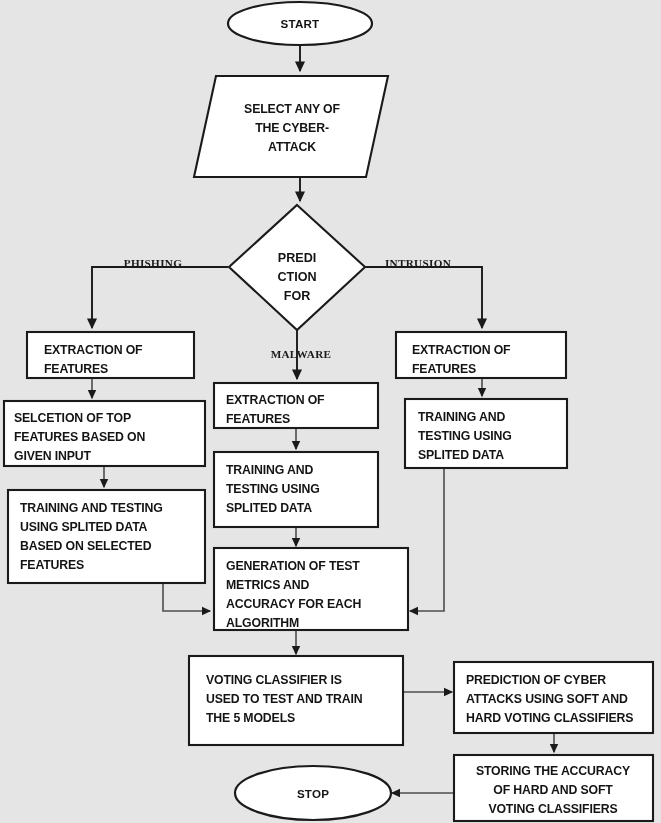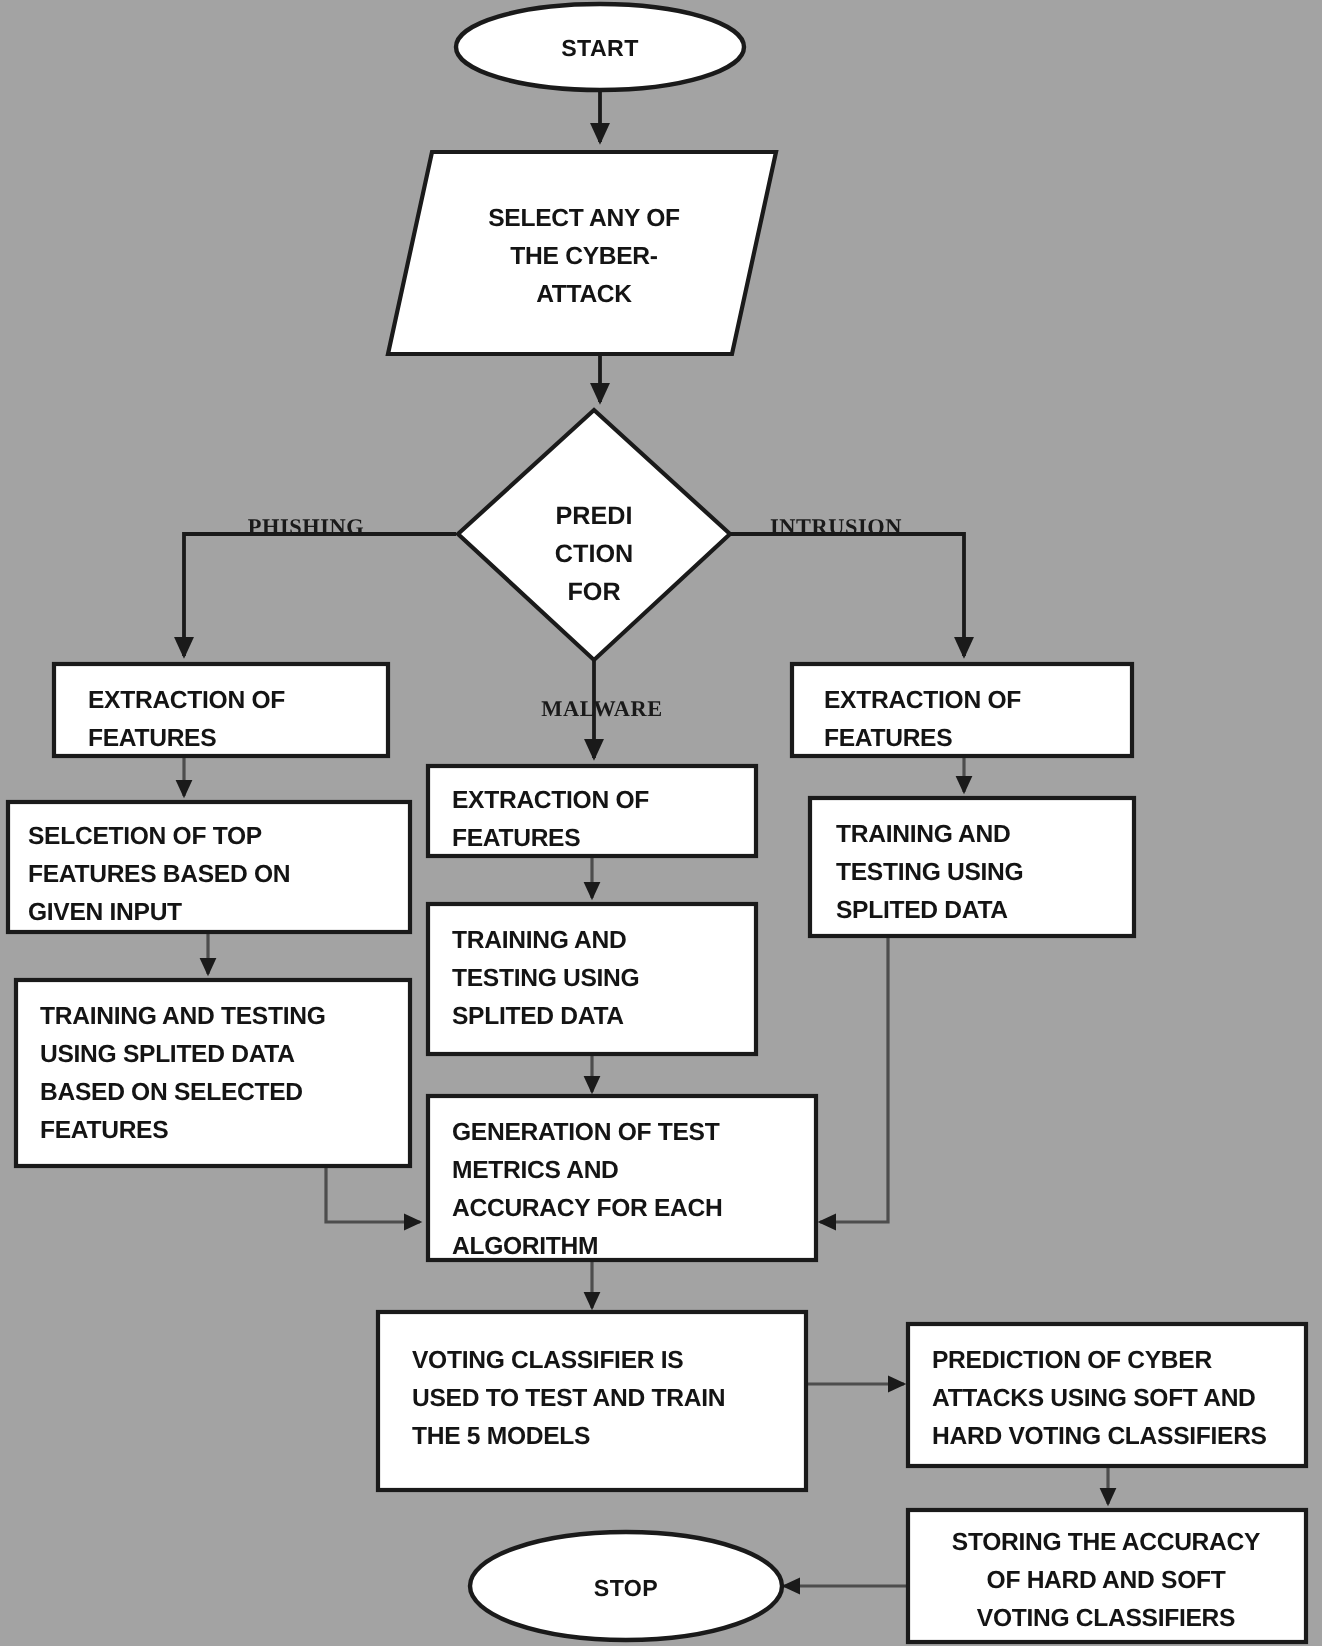--- a/index.html
+++ b/index.html
@@ -10,21 +10,21 @@
   body {
     width: 661px;
     height: 823px;
     font-family: "Liberation Sans", sans-serif;
     overflow: hidden;
   }
   #flowchart-root {
     position: relative;
     width: 661px;
     height: 823px;
-    background: #a3a3a3;
+    background: #e5e5e5;
   }
   svg.flow {
     display: block;
     width: 661px;
     height: 823px;
   }
   .node-shape {
     fill: #ffffff;
     stroke: #1a1a1a;
     stroke-width: 2.1;

